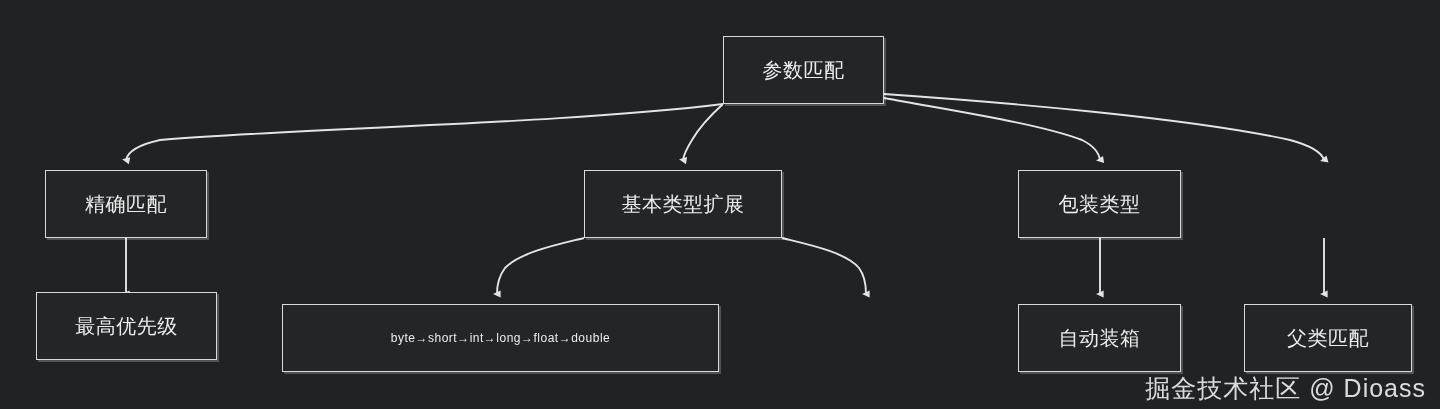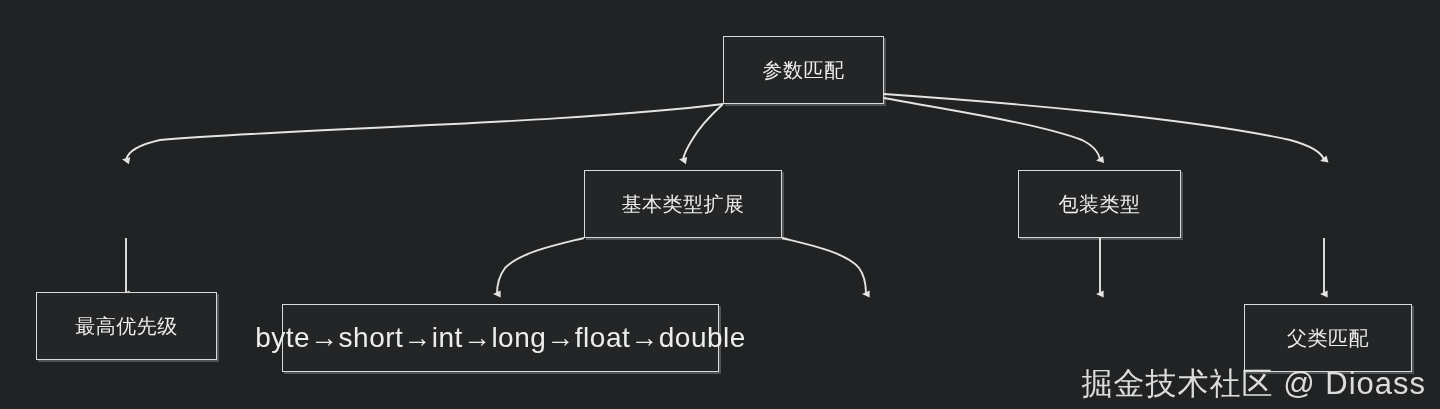--- a/index.html
+++ b/index.html
@@ -35,27 +35,27 @@
     text-align: center;
     letter-spacing: 0.5px;
     box-shadow: 2px 2px 0 rgba(255,255,255,0.22);
   }
   .node-label {
     display: block;
     white-space: nowrap;
     line-height: 1.2;
   }
   .cjk { font-size: 20px; }
-  .mono-ish { font-size: 28px; }
+  .mono-ish { font-size: 12px; }
   #watermark {
     position: absolute;
     right: 14px;
     bottom: 4px;
     color: #e9eaea;
-    font-size: 31px;
+    font-size: 25px;
     letter-spacing: 1px;
     white-space: nowrap;
     opacity: 0.93;
   }
 </style>
 </head>
 <body>
 
 <div id="canvas">
 
@@ -84,39 +84,45 @@
       <path d="M 1100 238 L 1100 294"></path>
 
       <path d="M 1324 238 L 1324 294"></path>
     </g>
   </svg>
 
   <div class="node" style="left:723px; top:36px; width:161px; height:68px;">
     <span class="node-label cjk">参数匹配</span>
   </div>
 
+  <div class="node" style="left:45px; top:170px; width:162px; height:68px;">
+    <span class="node-label cjk">精确匹配</span>
+  </div>
 
   <div class="node" style="left:584px; top:170px; width:198px; height:68px;">
     <span class="node-label cjk">基本类型扩展</span>
   </div>
 
   <div class="node" style="left:1018px; top:170px; width:163px; height:68px;">
     <span class="node-label cjk">包装类型</span>
   </div>
 
 
   <div class="node" style="left:36px; top:292px; width:181px; height:68px;align-items:center;">
     <span class="node-label cjk">最高优先级</span>
   </div>
 
   <div class="node" style="left:282px; top:304px; width:437px; height:68px;">
     <span class="node-label mono-ish">byte→short→int→long→float→double</span>
   </div>
 
 
+  <div class="node" style="left:1018px; top:304px; width:163px; height:68px;">
+    <span class="node-label cjk">自动装箱</span>
+  </div>
 
   <div class="node" style="left:1244px; top:304px; width:168px; height:68px;">
     <span class="node-label cjk">父类匹配</span>
   </div>
 
   <div id="watermark">掘金技术社区 @ Dioass</div>
 
 </div>
 
 </body></html>

